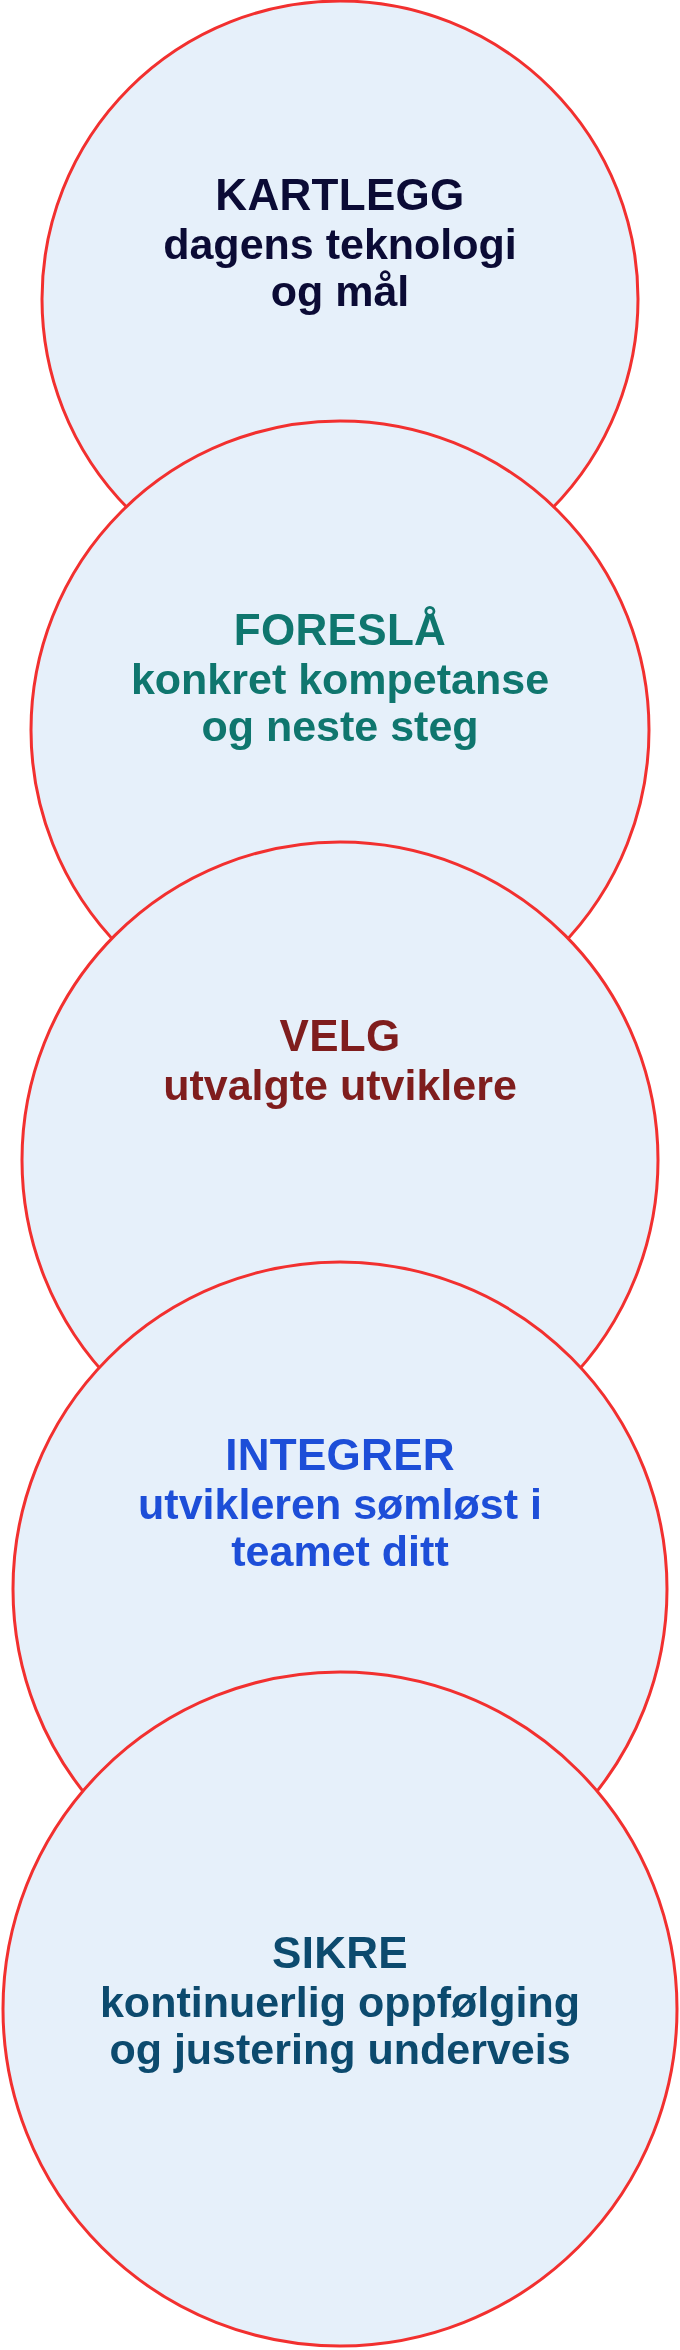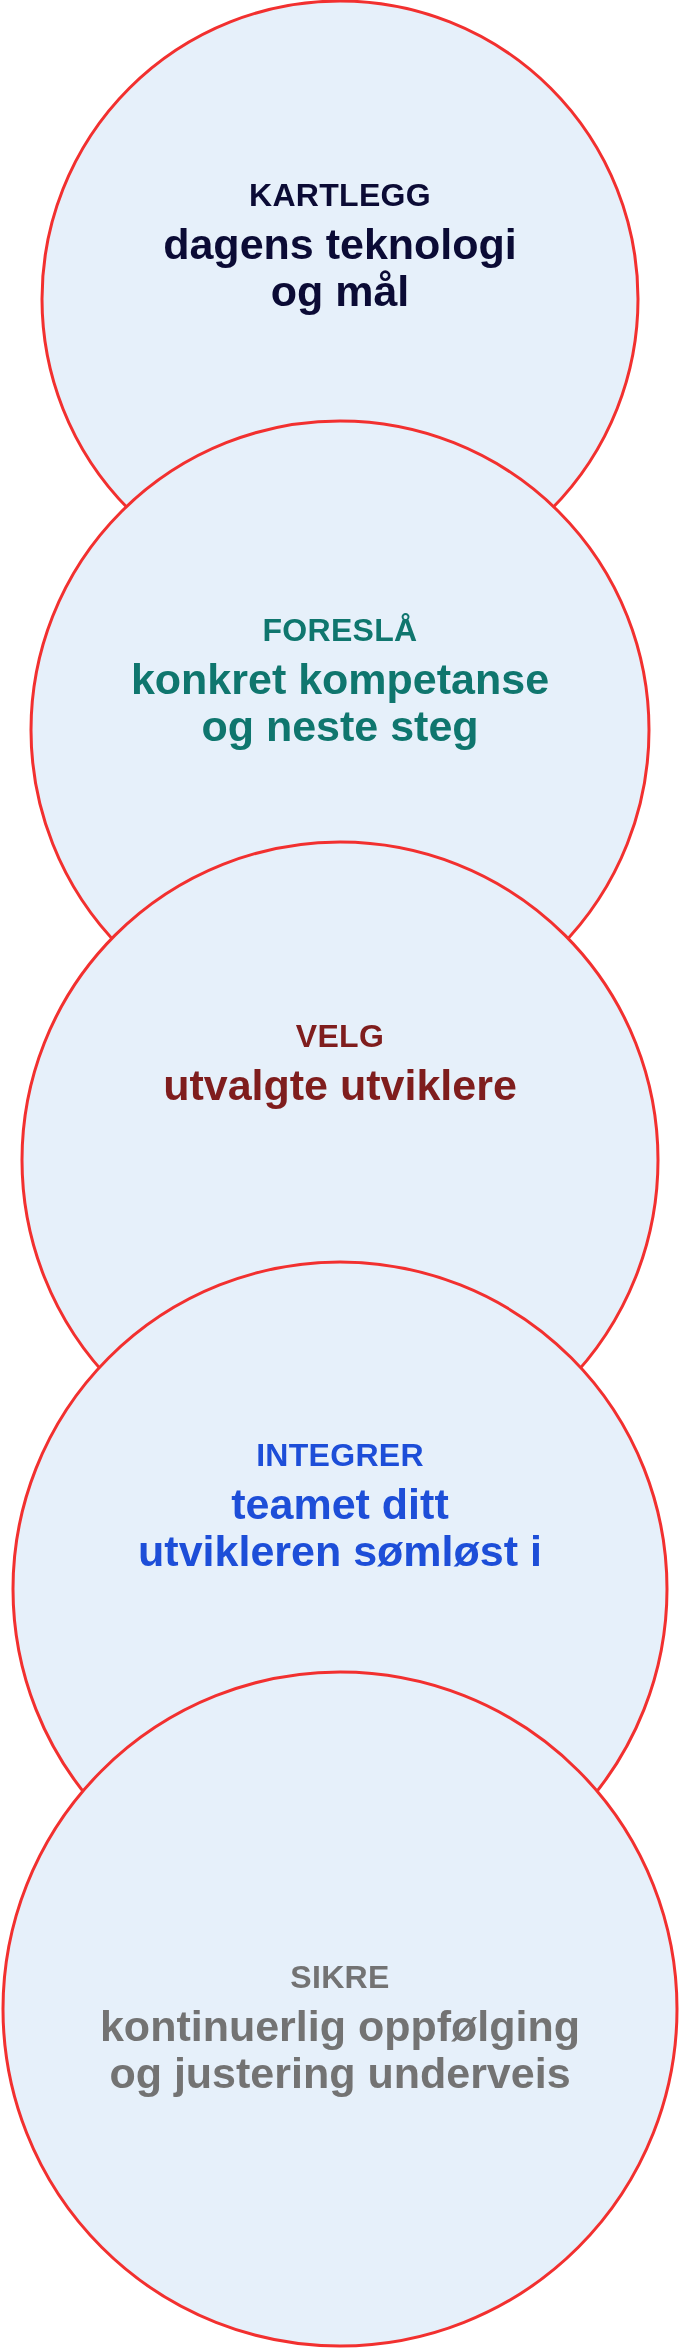--- a/index.html
+++ b/index.html
@@ -8,21 +8,21 @@
   .step-text {
     position: absolute;
     left: 0;
     width: 680px;
     text-align: center;
     color: #0b0b35;
     font-family: "Liberation Sans", "DejaVu Sans", sans-serif;
   }
   .step-title {
     display: block;
-    font-size: 32px;
+    font-size: 44px;
     font-weight: bold;
     line-height: 52px;
     letter-spacing: 0.3px;
   }
   .step-line {
     display: block;
     font-size: 43px;
     font-weight: bold;
     line-height: 47px;
   }
@@ -50,21 +50,21 @@
   <span class="step-line">og neste steg</span>
 </div>
 
 <div class="step-text" style="top: 1010px; color: #7f1d1d;">
   <span class="step-title">VELG</span>
   <span class="step-line">utvalgte utviklere</span>
 </div>
 
 <div class="step-text" style="top: 1429px; color: #1d4ed8;">
   <span class="step-title">INTEGRER</span>
+  <span class="step-line">utvikleren sømløst i</span>
   <span class="step-line">teamet ditt</span>
-  <span class="step-line">utvikleren sømløst i</span>
 </div>
 
-<div class="step-text" style="top: 1927px; color: #737373; margin-top: 24px;">
+<div class="step-text" style="top: 1927px; color: #0c4a6e;">
   <span class="step-title">SIKRE</span>
   <span class="step-line">kontinuerlig oppfølging</span>
   <span class="step-line">og justering underveis</span>
 </div>
 
 </body></html>

